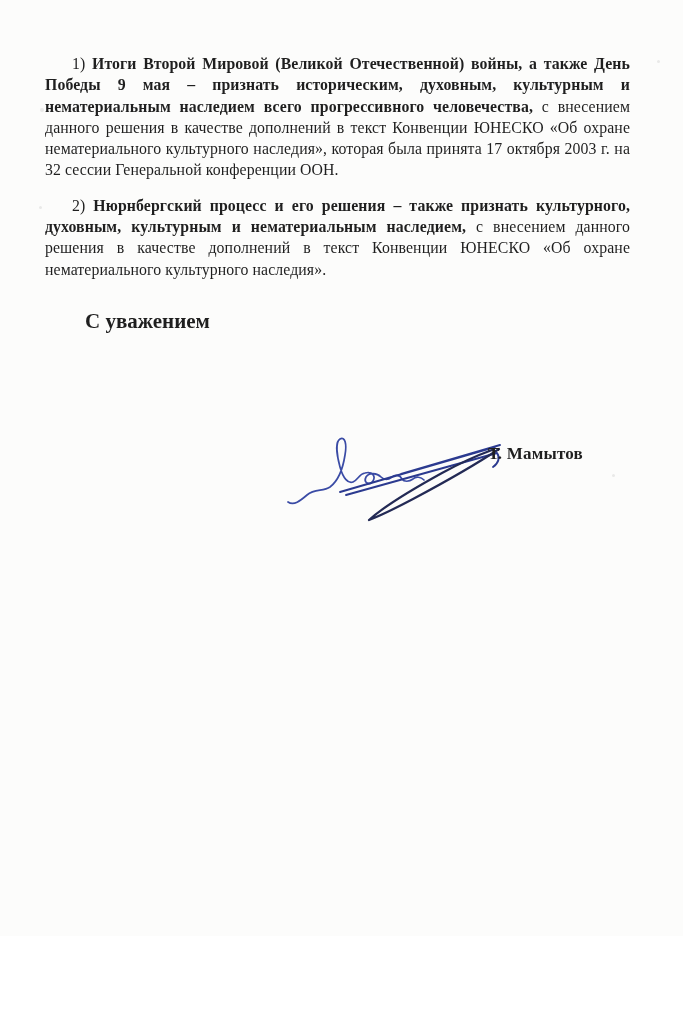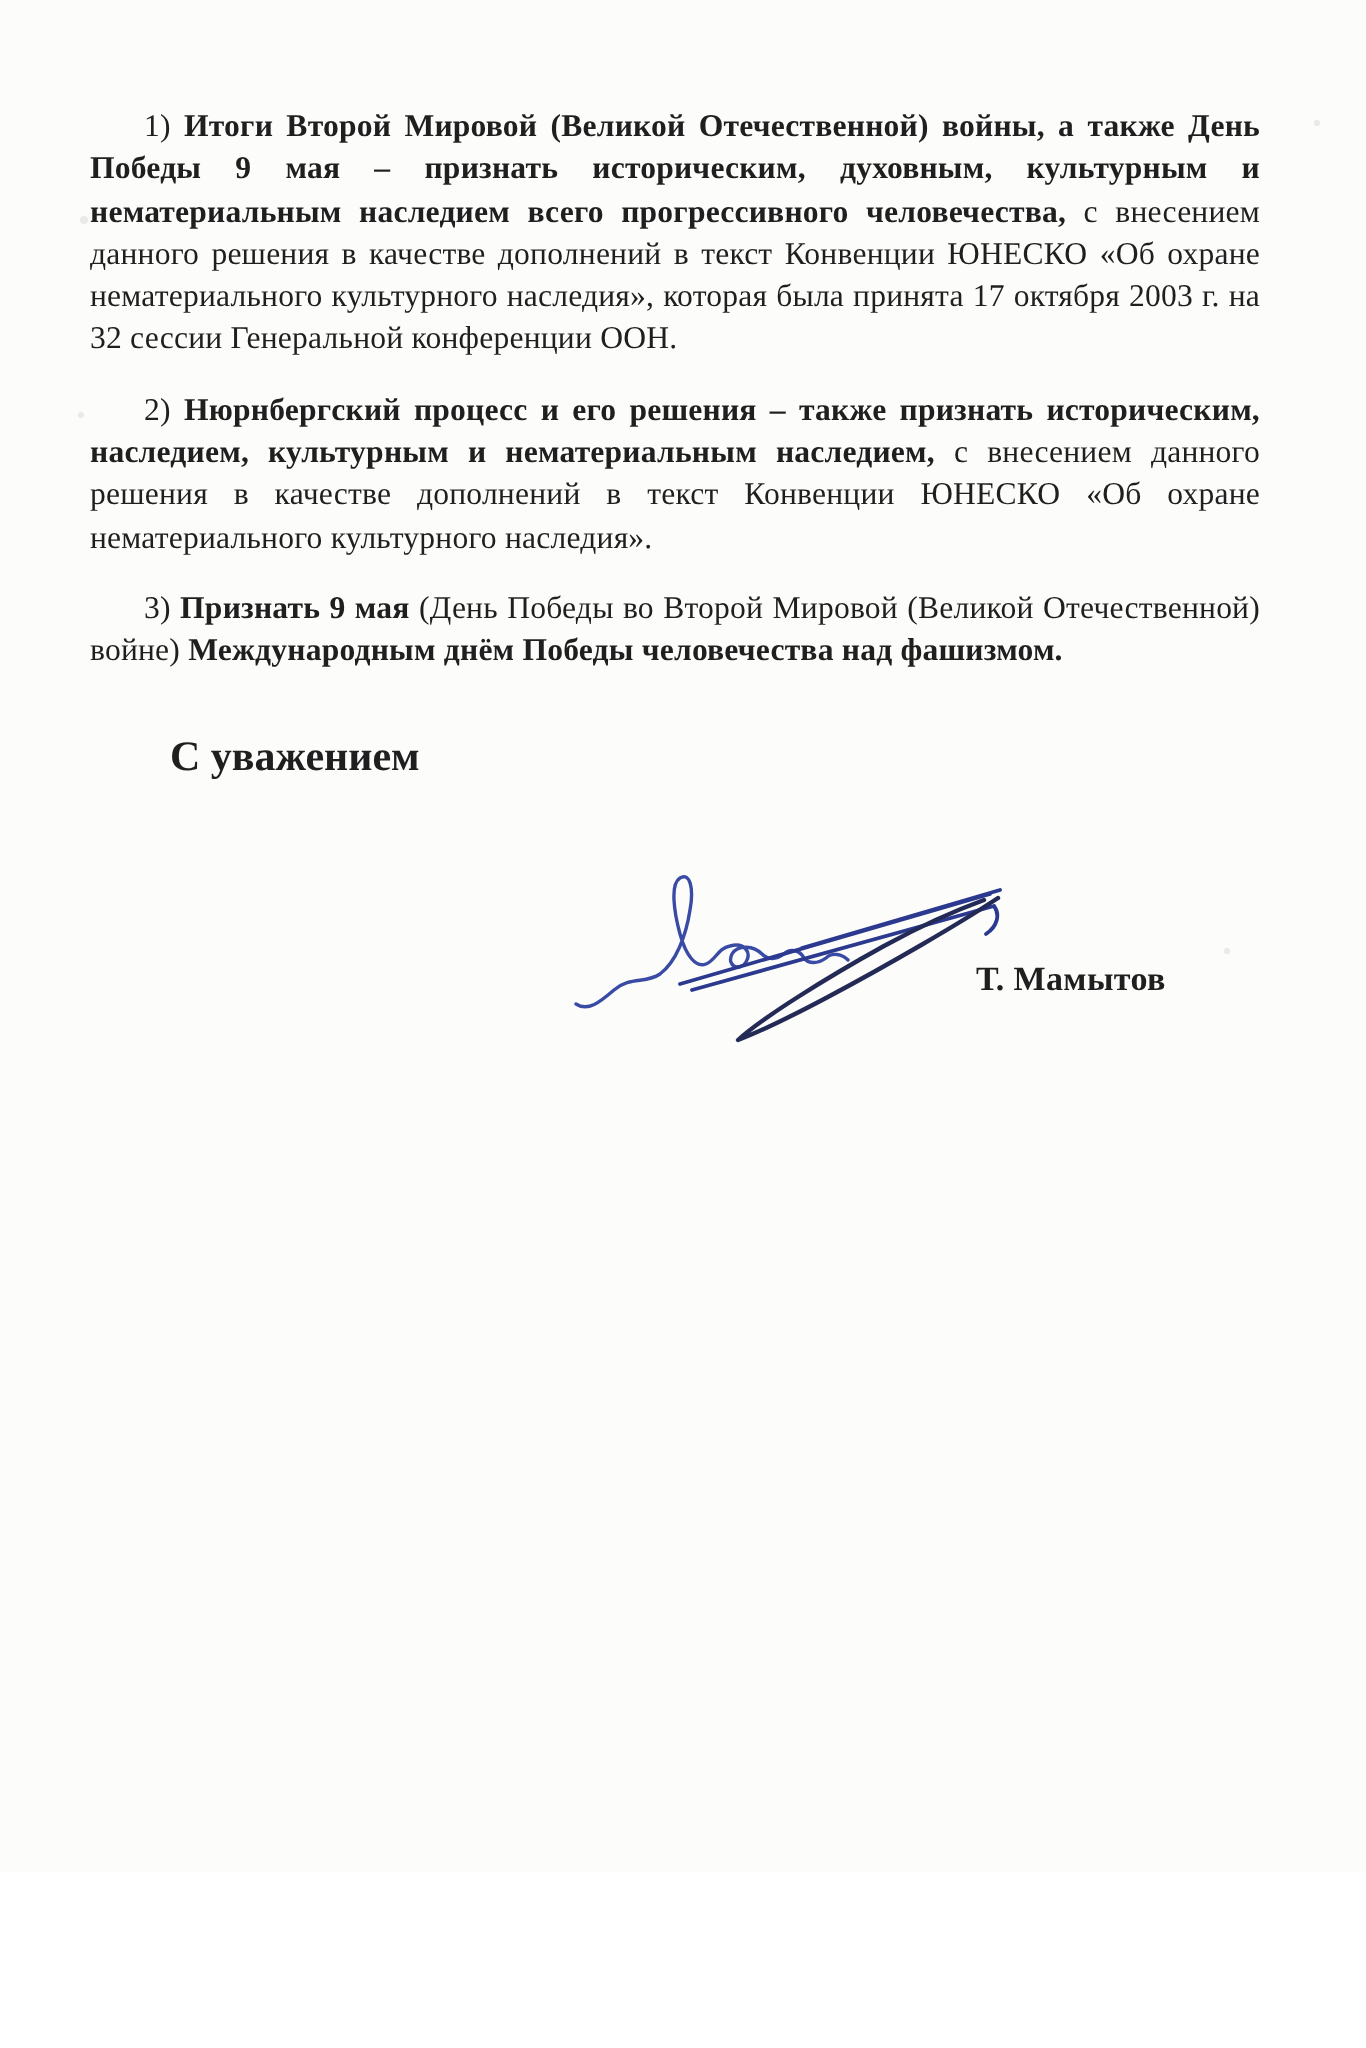--- a/index.html
+++ b/index.html
@@ -36,21 +36,21 @@
     font-size: 21px;
     line-height: 22.5px;
   }
   .signature-svg {
     position: absolute;
     left: 283px; top: 426px;
     width: 230px; height: 102px;
   }
   .signatory {
     position: absolute;
-    left: 488px; top: 480px;
+    left: 488px; top: 444px;
     font-weight: bold;
     font-size: 17px;
     letter-spacing: 0.2px;
   }
   .speck {
     position: absolute;
     border-radius: 50%;
     background: rgba(110,110,110,0.13);
   }
   .speck.s1 { left: 40px;  top: 108px; width: 4px; height: 4px; }
@@ -61,23 +61,22 @@
 </style>
 </head>
 <body>
 
 <div class="page">
 
   <div class="content">
 
     <p class="para"><span>1) </span><span class="b">Итоги Второй Мировой (Великой Отечественной) войны, а также День Победы 9 мая – признать историческим, духовным, культурным и нематериальным наследием всего прогрессивного человечества,</span><span> с внесением данного решения в качестве дополнений в текст Конвенции ЮНЕСКО «Об охране нематериального культурного наследия», которая была принята 17 октября 2003 г. на 32 сессии Генеральной конференции ООН.</span></p>
 
-    <p class="para"><span>2) </span><span class="b">Нюрнбергский процесс и его решения – также признать историческим, наследием, культурным и нематериальным наследием,</span><span> с внесением данного решения в качестве дополнений в текст Конвенции ЮНЕСКО «Об охране нематериального культурного наследия».</span></p>
+    <p class="para"><span>2) </span><span class="b">Нюрнбергский процесс и его решения – также признать культурного, духовным, культурным и нематериальным наследием,</span><span> с внесением данного решения в качестве дополнений в текст Конвенции ЮНЕСКО «Об охране нематериального культурного наследия».</span></p>
 
-    <p class="para"><span>3) </span><span class="b">Признать 9 мая </span><span>(День Победы во Второй Мировой (Великой Отечественной) войне) </span><span class="b">Международным днём Победы человечества над фашизмом.</span></p>
 
     <div class="closing">
       <div>С уважением</div>
     </div>
 
   </div>
 
   <svg class="signature-svg" viewBox="0 0 230 102" fill="none" xmlns="http://www.w3.org/2000/svg">
     <path stroke-width="1.7" stroke-linecap="round" fill="none" d="M 5 76
              C 11 80 17 75 24 69

